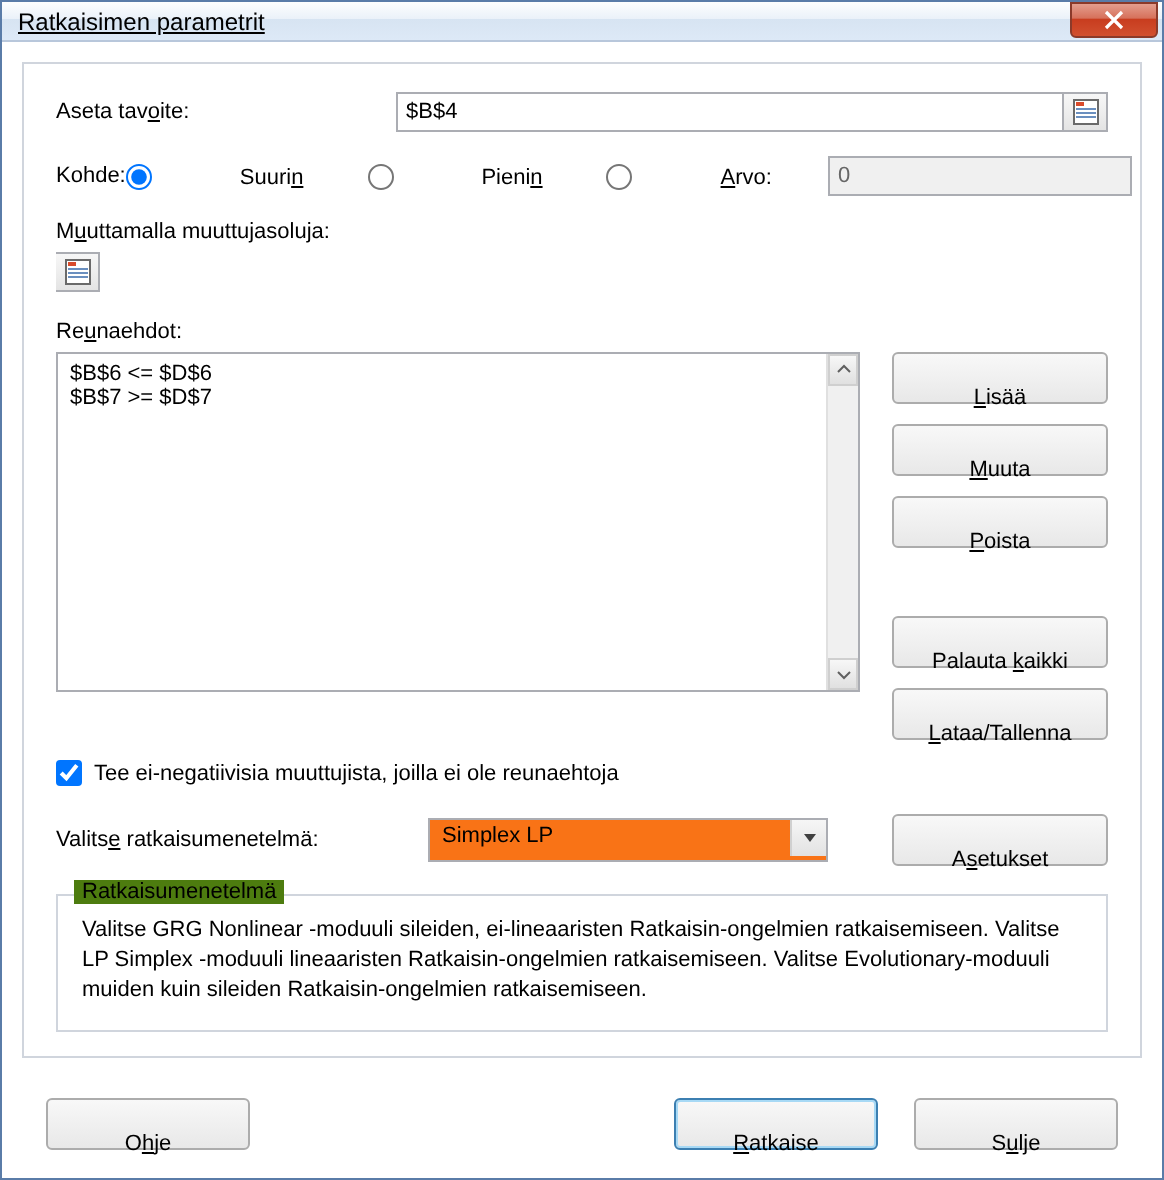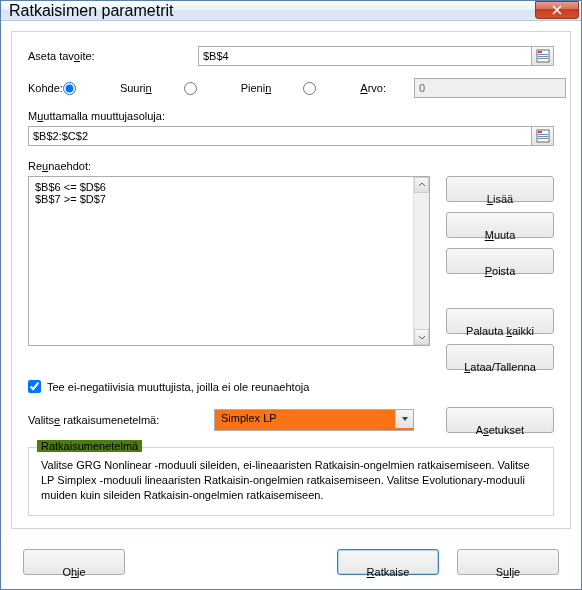--- a/index.html
+++ b/index.html
@@ -1,33 +1,33 @@
 <!DOCTYPE html>
 <html><head>
 <meta charset="utf-8">
 <style>
   * { box-sizing: border-box; font-family: "Segoe UI", Tahoma, sans-serif; font-size: 11px; }
   body { margin: 0; background: #fff; }
   .window { width: 582px; height: 590px; border: 1px solid #5a7ca8; background: #fff; display: flex; flex-direction: column; }
   .titlebar { height: 28px; background: linear-gradient(to bottom, #fdfefe 0%, #eaf1f9 45%, #d7e4f2 46%, #dde9f7 100%); display: flex; align-items: center; padding: 0 2px 0 8px; border-bottom: 1px solid #b8c7db; }
-  .titlebar-text { flex: 1; color: #000; font-size: 16px; }
+  .titlebar-text { flex: 1; color: #000; font-size: 12px; text-decoration: underline; }
   .close-btn { width: 44px; height: 18px; background: linear-gradient(to bottom, #e49e8e 0%, #d6705a 45%, #c83c1e 46%, #d15030 100%); border: 1px solid #8b3a2a; border-radius: 0 0 3px 3px; display: flex; align-items: center; justify-content: center; color: #fff; font-weight: bold; margin-top: -1px; cursor: pointer; }
   .close-btn svg { width: 10px; height: 10px; }
   .body { flex: 1; padding: 10px; }
   .panel { border: 1px solid #d0d5dd; height: 100%; padding: 14px 16px 12px 16px; display: flex; flex-direction: column; }
   .row { display: flex; align-items: center; margin-bottom: 12px; }
   .label-col { width: 170px; }
   .input { height: 20px; border: 1px solid #abadb3; padding: 2px 4px; background: #fff; font-size: 11px; }
   .input.ro { background: #f0f0f0; color: #666; }
   .ref-input-wrap { flex: 1; display: flex; align-items: center; position: relative; }
   .ref-input { flex: 1; }
   .ref-btn { width: 22px; height: 20px; border: 1px solid #abadb3; border-left: none; background: linear-gradient(to bottom,#f7f7f7,#e4e4e4); display: flex; align-items: center; justify-content: center; cursor: pointer; }
   .ref-btn svg { width: 14px; height: 14px; }
   .radio-group { display: flex; align-items: center; gap: 4px; }
-  .radio-opt { display: flex; align-items: center; margin-right: 28px; gap: 40px; }
+  .radio-opt { display: flex; align-items: flex-end; margin-right: 28px; gap: 40px; }
   .radio-opt input { margin: 0 4px 0 0; }
   .underline { text-decoration: underline; }
   .section-label { margin-bottom: 4px; }
   .constraints-row { display: flex; gap: 16px; }
   .constraints-box { flex: 1; height: 170px; border: 1px solid #abadb3; background: #fff; padding: 4px 6px; white-space: pre; overflow: auto; position: relative; font-size: 11px; }
   .side-buttons { width: 108px; display: flex; flex-direction: column; gap: 10px; }
   .side-buttons .gap { height: 14px; }
   .btn { height: 22px; border: 1px solid #acacac; background: linear-gradient(to bottom,#f8f8f8,#e8e8e8); border-radius: 3px; cursor: pointer; text-align: center; line-height: 20px; padding: 12px 6px; font-size: 11px; }
   .btn.default { border: 1px solid #3c7fb1; box-shadow: 0 0 0 1px #a7d9f5 inset; }
   .check-row { display: flex; align-items: center; margin-top: 10px; margin-bottom: 14px; }
@@ -97,21 +97,20 @@
             <span><span class="underline">A</span>rvo:</span>
           </label>
         </div>
         <input class="input ro" style="flex: 1 1 0%;" readonly="" value="0">
       </div>
 
       <div class="section-label">
         M<span class="underline">u</span>uttamalla muuttujasoluja:
       </div>
       <div class="ref-input-wrap" style="margin-bottom:14px">
-        <input class="input ref-input" value="$B$2:$C$2" style="">
         <div class="ref-btn">
           <svg viewBox="0 0 14 14">
             <rect x="1" y="1" width="12" height="12" fill="#fff" stroke="#6a6a6a"></rect>
             <rect x="2" y="2" width="4" height="2" fill="#d94b2b"></rect>
             <rect x="2" y="5" width="10" height="1" fill="#6a8fbf"></rect>
             <rect x="2" y="7" width="10" height="1" fill="#6a8fbf"></rect>
             <rect x="2" y="9" width="10" height="1" fill="#6a8fbf"></rect>
           </svg>
         </div>
       </div>

